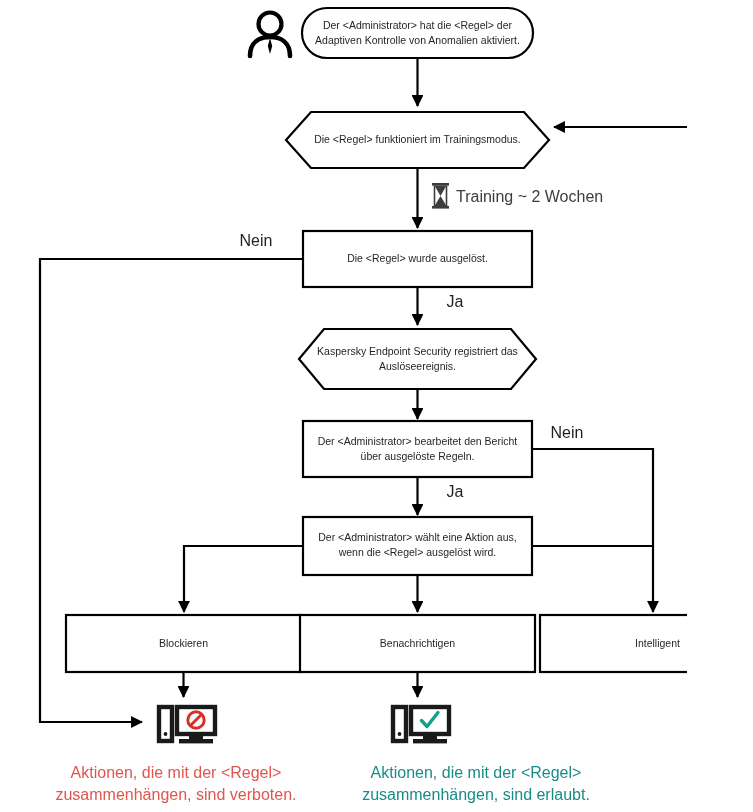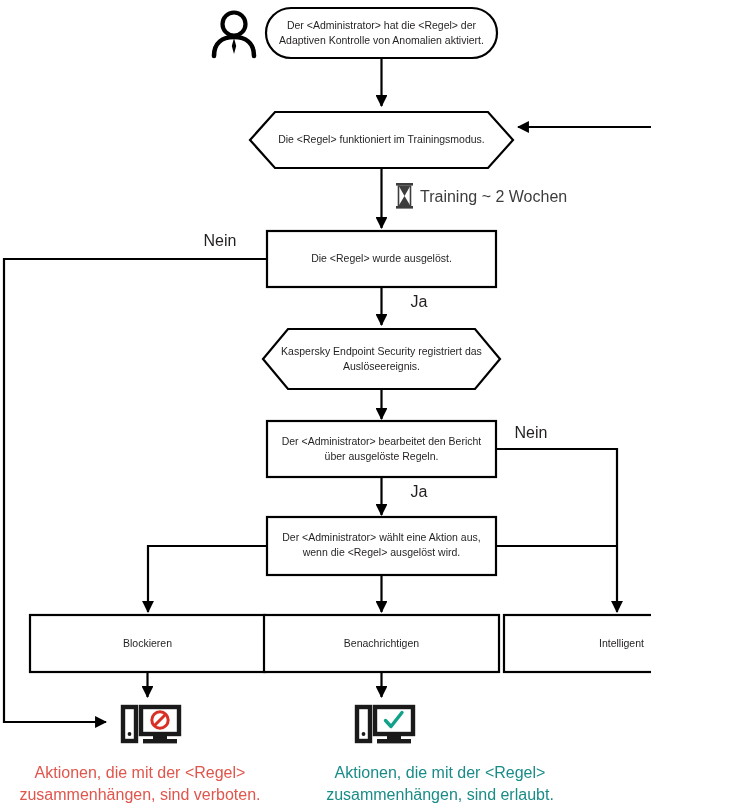--- a/index.html
+++ b/index.html
@@ -7,20 +7,21 @@
     padding: 0;
     background: #ffffff;
   }
   #page {
     position: relative;
     width: 651px;
     height: 812px;
     background: #ffffff;
     font-family: "Liberation Sans", sans-serif;
     overflow: hidden;
+    padding-left: 36px;
   }
   svg { display: block; }
   .node-shape {
     fill: #ffffff;
     stroke: #000000;
     stroke-width: 2.2;
   }
   .edge {
     fill: none;
     stroke: #000000;

